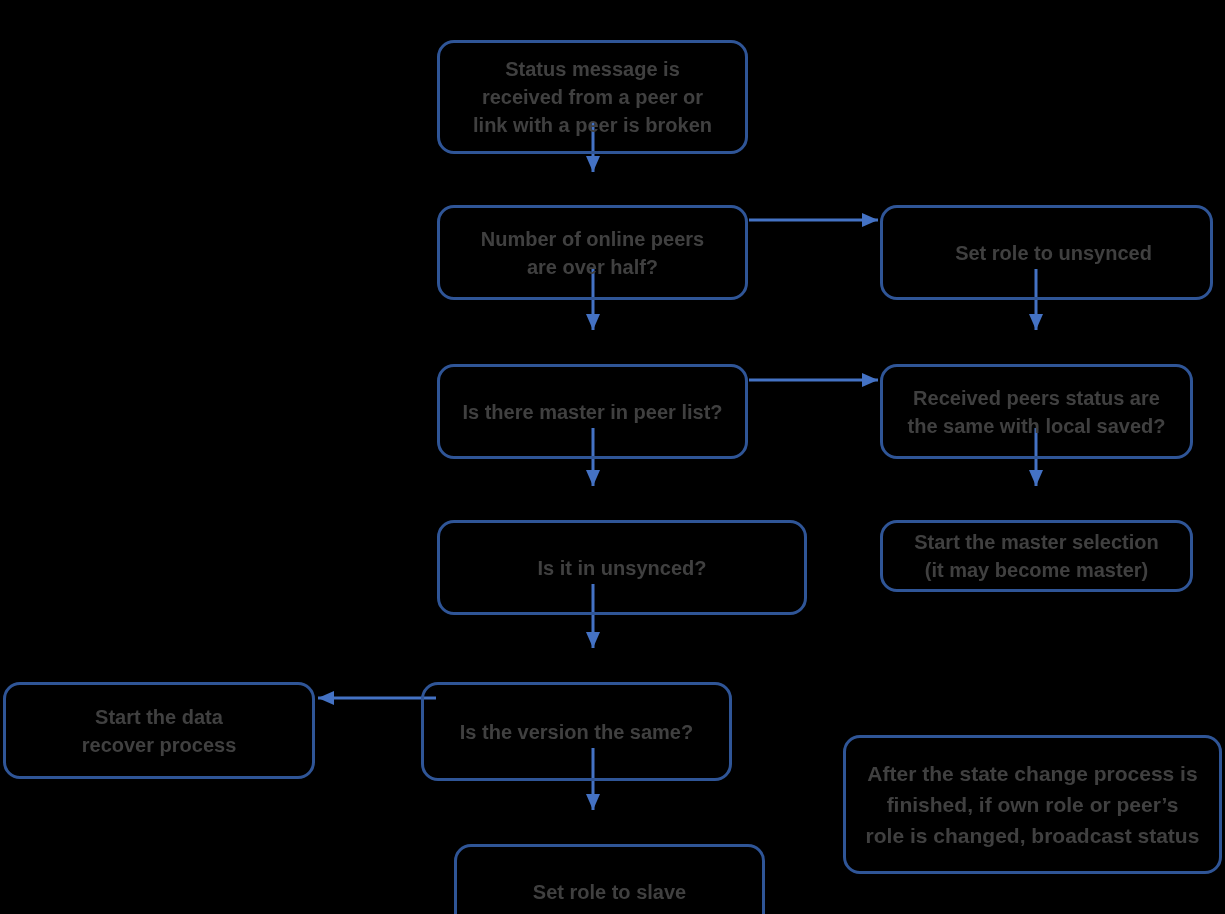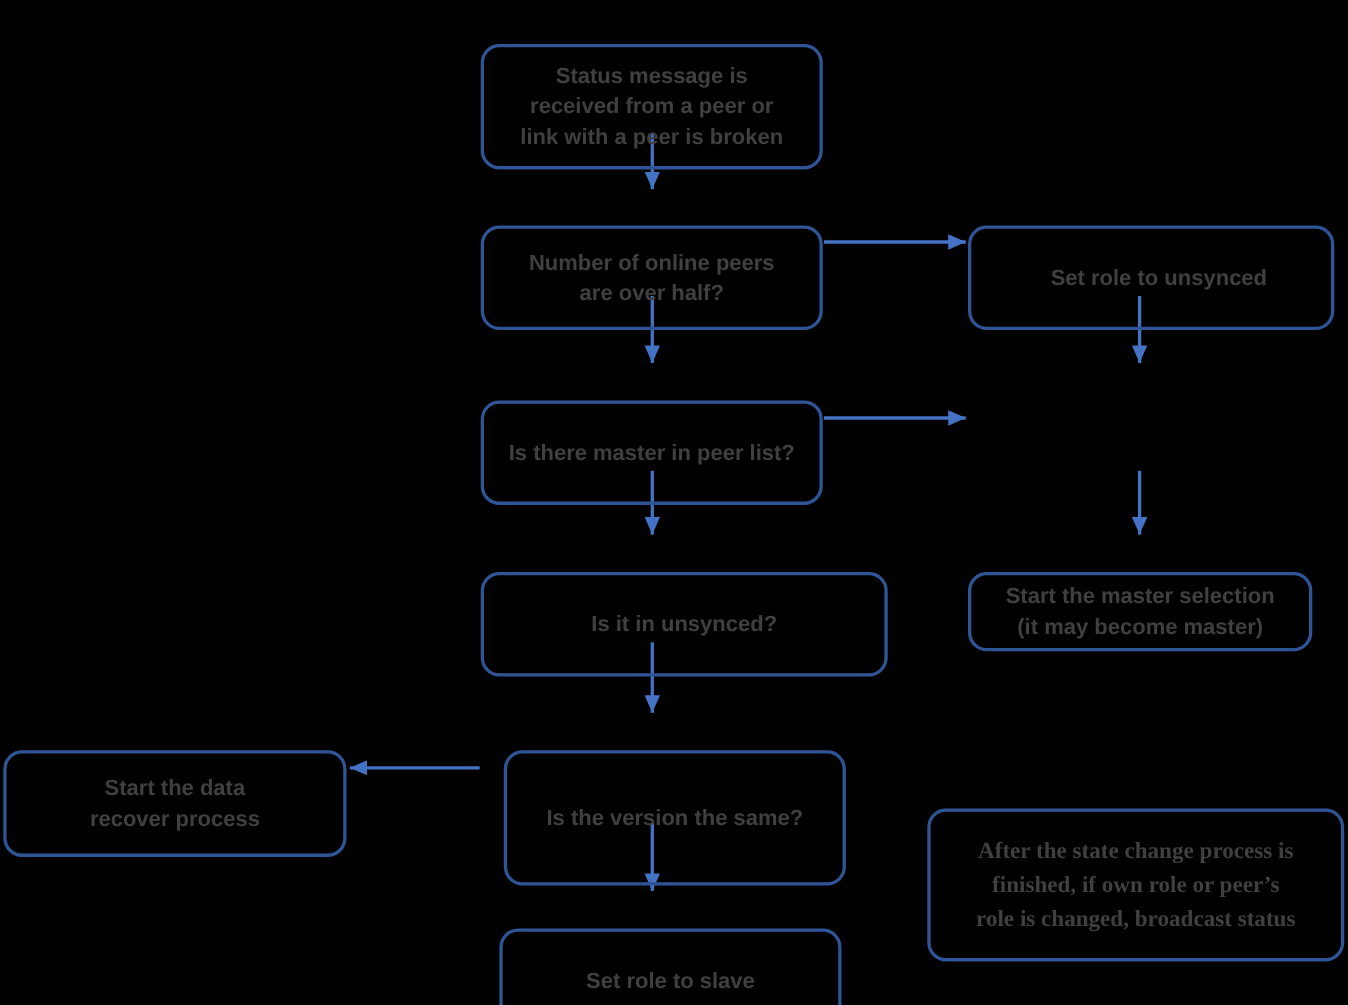--- a/index.html
+++ b/index.html
@@ -78,30 +78,32 @@
 received from a peer or
 link with a peer is broken</div>
 
   <div class="node" style="left:437px; top:173px; width:311px; height:95px;">Number of online peers
 are over half?</div>
 
   <div class="node" style="left:880px; top:173px; width:333px; height:95px;padding-left:20px;">Set role to unsynced</div>
 
   <div class="node" style="left:437px; top:332px; width:311px; height:95px;">Is there master in peer list?</div>
 
+  <div class="node" style="left:880px; top:332px; width:313px; height:95px;">Received peers status are
+the same with local saved?</div>
 
   <div class="node" style="left:437px; top:488px; width:370px; height:95px;">Is it in unsynced?</div>
 
   <div class="node" style="left:880px; top:488px; width:313px; height:72px;">Start the master selection
 (it may become master)</div>
 
   <div class="node" style="left:3px;   top:650px; width:312px; height:97px;">Start the data
 recover process</div>
 
-  <div class="node" style="left:458px; top:650px; width:311px; height:123px;">Is the version the same?</div>
+  <div class="node" style="left:421px; top:650px; width:311px; height:99px;">Is the version the same?</div>
 
-  <div class="node note" style="left:843px; top:703px; width:379px; height:139px;font-family:Liberation Serif, serif;">After the state change process is
+  <div class="node note" style="left:843px; top:703px; width:379px; height:139px;">After the state change process is
 finished, if own role or peer’s
 role is changed, broadcast status</div>
 
   <div class="node" style="left:454px; top:812px; width:311px; height:96px;">Set role to slave</div>
 
 </div>
 
 </body></html>

